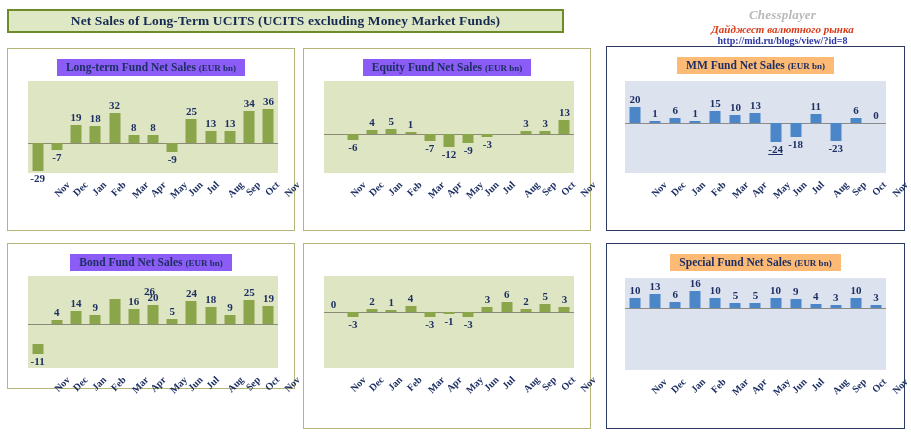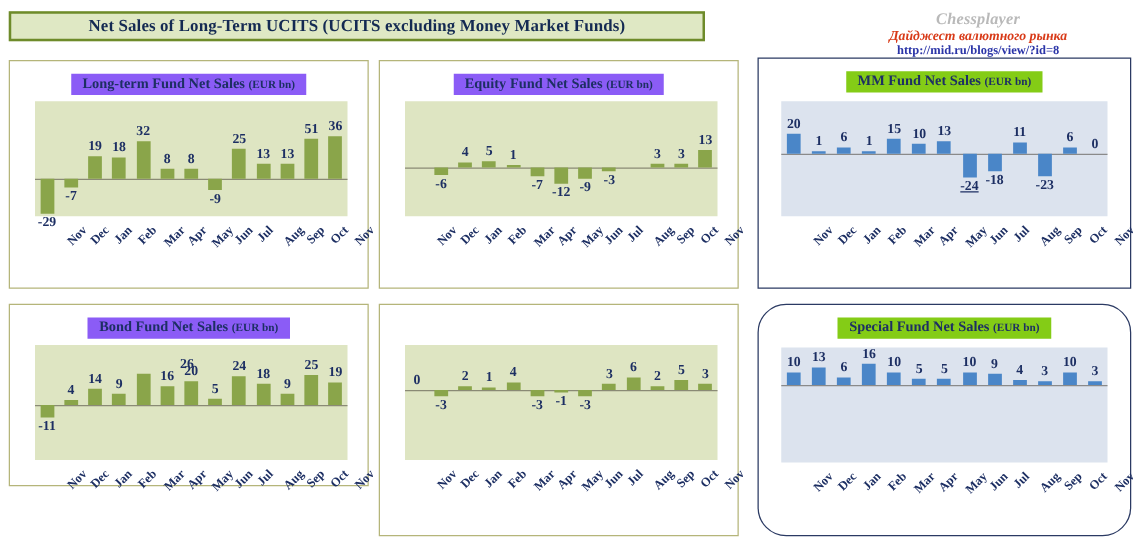--- a/index.html
+++ b/index.html
@@ -50,21 +50,21 @@
   .panel.blue{border:1px solid #2b3a63;}
 
   .panel-title{
     margin:0 auto;
     display:table;
     padding:2px 9px 3px 9px;
     font-size:11.5px;font-weight:bold;color:#1d2f63;
     white-space:nowrap;
   }
   .panel.green .panel-title{background:#8b5cf6;}
-  .panel.blue  .panel-title{background:#84cc16;}
+  .panel.blue  .panel-title{background:#fdba74;}
   .panel-title .unit{font-size:9px;font-weight:bold;}
 
   
   .plot{
     position:absolute;left:0;right:0;
   }
   .panel.green .plot-bg{background:#dee5c2;}
   .panel.blue  .plot-bg{background:#dce3ee;}
   .plot-bg{position:absolute;left:0;top:0;right:0;bottom:0;}
 
@@ -165,21 +165,21 @@
             <div class="slot" style="left: 173.077px; width: 19.2308px;">
               <div class="bar" style="height: 12.35px; top: 49.65px;"></div>
               <div class="vlabel" style="top: 36.65px;">13</div>
             </div>
             <div class="slot" style="left: 192.308px; width: 19.2308px;">
               <div class="bar" style="height: 12.35px; top: 49.65px;"></div>
               <div class="vlabel" style="top: 36.65px;">13</div>
             </div>
             <div class="slot" style="left: 211.538px; width: 19.2308px;">
               <div class="bar" style="height: 32.3px; top: 29.7px;"></div>
-              <div class="vlabel" style="top: 16.7px;">51</div>
+              <div class="vlabel" style="top: 16.7px;">34</div>
             </div>
             <div class="slot" style="left: 230.769px; width: 19.2308px;">
               <div class="bar" style="height: 34.2px; top: 27.8px;"></div>
               <div class="vlabel" style="top: 14.8px;">36</div>
             </div>
           </div>
         </div>
         <div class="xaxis" style="left: 20px; top: 130px; width: 250px;">
           <div class="xtick" style="left: 18.6154px;">Nov</div>
           <div class="xtick" style="left: 37.8462px;">Dec</div>
@@ -347,21 +347,21 @@
       </div>
       <div class="panel green" style="left: 7px; top: 243px; width: 288px; height: 146px;">
         <div class="panel-title" style="margin-top: 10px;">
           <span>Bond Fund Net Sales </span>
           <span class="unit">(EUR bn)</span>
         </div>
         <div class="plot" style="left: 20px; top: 32px; width: 250px; height: 92px;">
           <div class="plot-bg"></div>
           <div class="zeroline" style="top: 48px;"></div>
           <div class="bars">
-            <div class="slot" style="left: 0px; width: 19.2308px;">
+            <div class="slot" style="left: 0px; width: 19.2308px; margin-top: 20px;">
               <div class="bar" style="height: 10.45px; top: 48px;"></div>
               <div class="vlabel" style="top: 60.45px;">-11</div>
             </div>
             <div class="slot" style="left: 19.2308px; width: 19.2308px;">
               <div class="bar" style="height: 3.8px; top: 44.2px;"></div>
               <div class="vlabel" style="top: 31.2px;">4</div>
             </div>
             <div class="slot" style="left: 38.4615px; width: 19.2308px;">
               <div class="bar" style="height: 13.3px; top: 34.7px;"></div>
               <div class="vlabel" style="top: 21.7px;">14</div>
@@ -491,21 +491,21 @@
           <div class="xtick" style="left: 114.769px;">Apr</div>
           <div class="xtick" style="left: 134px;">May</div>
           <div class="xtick" style="left: 153.231px;">Jun</div>
           <div class="xtick" style="left: 172.462px;">Jul</div>
           <div class="xtick" style="left: 191.692px;">Aug</div>
           <div class="xtick" style="left: 210.923px;">Sep</div>
           <div class="xtick" style="left: 230.154px;">Oct</div>
           <div class="xtick" style="left: 249.385px;">Nov</div>
         </div>
       </div>
-      <div class="panel blue" style="left: 606px; top: 243px; width: 299px; height: 186px; border-radius: 23px;">
+      <div class="panel blue" style="left: 606px; top: 243px; width: 299px; height: 186px;">
         <div class="panel-title" style="margin-top: 10px;">
           <span>Special Fund Net Sales </span>
           <span class="unit">(EUR bn)</span>
         </div>
         <div class="plot" style="left: 18px; top: 34px; width: 261px; height: 92px;">
           <div class="plot-bg"></div>
           <div class="zeroline" style="top: 30px;"></div>
           <div class="bars">
             <div class="slot" style="left: 0px; width: 20.0769px;">
               <div class="bar" style="height: 10.5px; top: 19.5px;"></div>

